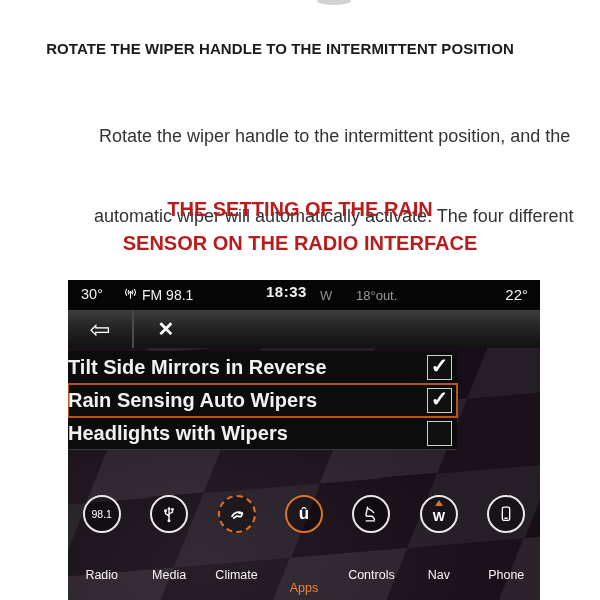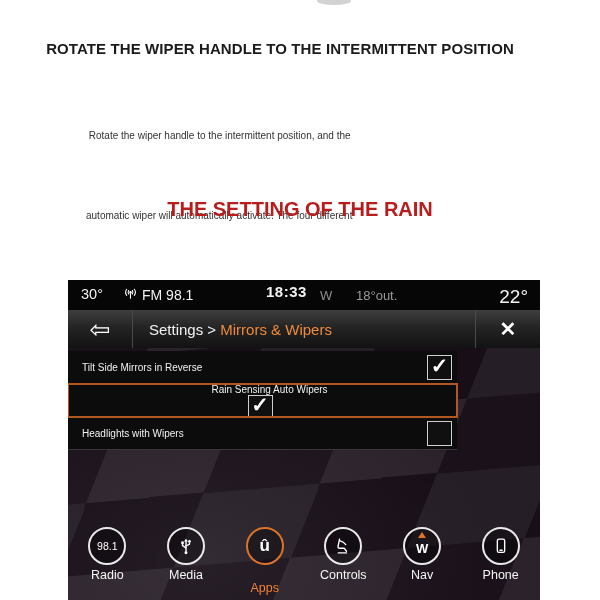--- a/index.html
+++ b/index.html
@@ -4,22 +4,22 @@
 <style>
   html,body{margin:0;padding:0;background:#fff;}
   #stage{position:relative;width:600px;height:600px;background:#fff;overflow:hidden;
          font-family:"Liberation Sans",sans-serif;}
 
   
   .top-fragment{position:absolute;left:317px;top:-3px;width:34px;height:8px;
     background:#c7c7c7;border-radius:50%;opacity:.8;}
   .doc-title{position:absolute;top:40px;left:0;width:560px;text-align:center;
     font-size:15px;font-weight:bold;color:#1b1b1b;letter-spacing:.1px;}
-  .doc-body{position:absolute;top:70px;left:86px;right:55px;
-    font-size:10px;line-height:26.5px;color:#333;white-space:pre;}
+  .doc-body{position:absolute;top:70px;left:94px;right:55px;
+    font-size:18px;line-height:26.5px;color:#333;white-space:pre;}
   .doc-sub{position:absolute;top:192px;left:0;width:600px;text-align:center;
     font-size:20px;font-weight:bold;line-height:34px;color:#b91c1c;}
 
   
   .screen{position:absolute;left:68px;top:280px;width:472px;height:320px;
     background:#701a75;overflow:hidden;color:#f2f2f2;}
   .checker{position:absolute;left:0;top:60px;right:0;bottom:0;overflow:hidden;}
   .checker::before{content:"";position:absolute;inset:-80px;
     background:conic-gradient(#232323 0 25%,#0d0d0d 0 50%,#1e1e1e 0 75%,#101010 0);
     background-size:225px 150px;transform:skewX(-26deg) rotate(-5deg);opacity:.9;}
@@ -27,43 +27,43 @@
     background:radial-gradient(ellipse at 28% 85%,rgba(255,255,255,.06),transparent 60%);}
 
   .status-bar{position:absolute;left:0;top:0;width:472px;height:30px;background:#060606;}
   .status-bar span{position:absolute;top:6px;}
   .s-temp-left{left:13px;font-size:14.5px;}
   .antenna{position:absolute;left:54px;top:7px;}
   .s-station{left:74px;font-size:14px;top:7px !important;}
   .s-time{left:198px;top:3px !important;font-size:15px;font-weight:bold;letter-spacing:.5px;}
   .s-time-suffix{left:252px;top:8px !important;font-size:13px;color:#8f8f8f;}
   .s-out{left:288px;top:8px !important;font-size:13px;color:#9a9a9a;}
-  .s-temp-right{right:12px;font-size:19px;}
+  .s-temp-right{right:12px;font-size:15px;}
 
   .header-bar{position:absolute;left:0;top:30px;width:472px;height:38px;display:flex;
     background:linear-gradient(#3e3e3e,#242424 45%,#121212);align-items:center;}
   .hdr-back{width:64px;height:100%;display:flex;align-items:center;justify-content:center;
     border-right:1px solid #4a4a4a;font-size:25px;color:#fff;cursor:default;}
   .hdr-crumb{flex:1;padding-left:16px;font-size:15px;}
   .hdr-crumb .cur{color:#f08a3c;}
   .hdr-close{width:64px;height:100%;display:flex;align-items:center;justify-content:center;
     border-left:1px solid #4a4a4a;font-size:20px;color:#fff;font-weight:bold;}
 
   .rows{position:absolute;left:0;top:71px;width:389px;}
   .row{position:relative;height:32px;background:#0c0c0c;border-bottom:1px solid #383838;
     display:flex;align-items:center;}
-  .row-label{padding-left:14px;font-size:10px;color:#f1f1f1;flex:1;}
+  .row-label{font-size:20px;color:#f1f1f1;flex:1;font-weight:bold;}
   .checkbox{width:25px;height:25px;border:1px solid #cfcfcf;background:#101010;
     margin-right:5px;display:flex;align-items:center;justify-content:center;
     font-size:21px;font-weight:bold;color:#fff;box-sizing:border-box;}
   .checkbox.checked::after{content:"\2713";margin-top:-3px;}
-  .row.highlight{outline:2px solid #b1571f;outline-offset:-1px;z-index:2;flex-direction:column;}
+  .row.highlight{outline:2px solid #b1571f;outline-offset:-1px;z-index:2;}
 
   .dock{position:absolute;left:0;bottom:5px;width:472px;display:flex;}
-  .dock-item{flex:1;display:flex;flex-direction:column;align-items:center;}
+  .dock-item{flex:1;display:flex;flex-direction:column;align-items:center;gap:32px;}
   .dock-circle{width:38px;height:38px;border-radius:50%;border:2px solid #e9e9e9;
     box-sizing:border-box;display:flex;align-items:center;justify-content:center;
     position:relative;background:rgba(0,0,0,.35);}
   .dock-circle.orange{border-color:#dd7328;}
   .dock-circle.dashed{border-style:dashed;}
   .dock-label{margin-top:3px;font-size:12.5px;color:#f5f5f5;}
   .dock-label.orange{color:#ee8335;margin-top:16px;}
   .badge{font-size:10.5px;color:#fff;}
   .uconnect{font-size:17px;font-weight:bold;color:#fff;line-height:1;margin-top:-2px;}
   .nav-tri{position:absolute;top:3px;left:50%;margin-left:-4px;width:0;height:0;
@@ -83,20 +83,21 @@
 
   <div class="doc-body">
     <div> Rotate the wiper handle to the intermittent position, and the</div>
     <div>automatic wiper will automatically activate. The four different</div>
     <div>positions of the intermittent gear are used to adjust the</div>
     <div>sensitivity of the automatic wiper.</div>
   </div>
 
   <div class="doc-sub">
     <div>THE SETTING OF THE RAIN</div>
+    <div>SENSOR ON THE RADIO INTERFACE</div>
   </div>
 
   <div class="screen">
     <div class="checker"></div>
 
     <div class="status-bar">
       <span class="s-temp-left">30°</span>
       <span class="antenna">
         <svg width="17" height="15" viewBox="0 0 20 15" fill="none" stroke="#fff" stroke-width="1.3" stroke-linecap="round">
           <path d="M5.5 2.5 q-2.6 3.6 0 7.2"></path>
@@ -111,23 +112,20 @@
       <span class="s-time">18:33</span>
       <span class="s-time-suffix">W</span>
       <span class="s-out">18°out.</span>
       <span class="s-temp-right">22°</span>
     </div>
 
     <div class="header-bar">
       <div class="hdr-back">
         <span>⇦</span>
       </div>
-      <div class="hdr-crumb">
-        <span>Settings &gt; </span><span class="cur">Mirrors &amp; Wipers</span>
-      </div>
       <div class="hdr-close">
         <span>✕</span>
       </div>
     </div>
 
     <div class="rows">
       <div class="row">
         <span class="row-label">Tilt Side Mirrors in Reverse</span>
         <span class="checkbox checked"></span>
       </div>
@@ -158,20 +156,31 @@
             <path d="M12 4 l-2.1 3 h4.2 z" fill="#fff" stroke="none"></path>
             <path d="M12 14 L8.2 11.6 V10"></path>
             <rect x="6.8" y="7" width="2.8" height="2.8" fill="#fff" stroke="none"></rect>
             <path d="M12 12 L15.8 9.8 V8.6"></path>
             <circle cx="15.8" cy="7" r="1.5" fill="#fff" stroke="none"></circle>
           </svg>
         </div>
         <div class="dock-label">Media</div>
       </div>
 
+      <div class="dock-item">
+        <div class="dock-circle orange dashed">
+          <svg width="22" height="22" viewBox="0 0 24 24" fill="none" stroke="#fff" stroke-width="1.9" stroke-linecap="round">
+            <path d="M6.5 14.5 C9 9.5, 14.5 9, 17.5 11.2"></path>
+            <path d="M17.8 11.4 l-3.4 -.4"></path>
+              <path d="M17.8 11.4 l-1.2 3"></path>
+            <path d="M8.5 16.5 C10.5 14.2, 13.5 13.9, 15.5 15"></path>
+          </svg>
+        </div>
+        <div class="dock-label">Climate</div>
+      </div>
 
       <div class="dock-item">
         <div class="dock-circle orange">
           <span class="uconnect">û</span>
         </div>
         <div class="dock-label orange">Apps</div>
       </div>
 
       <div class="dock-item">
         <div class="dock-circle">

